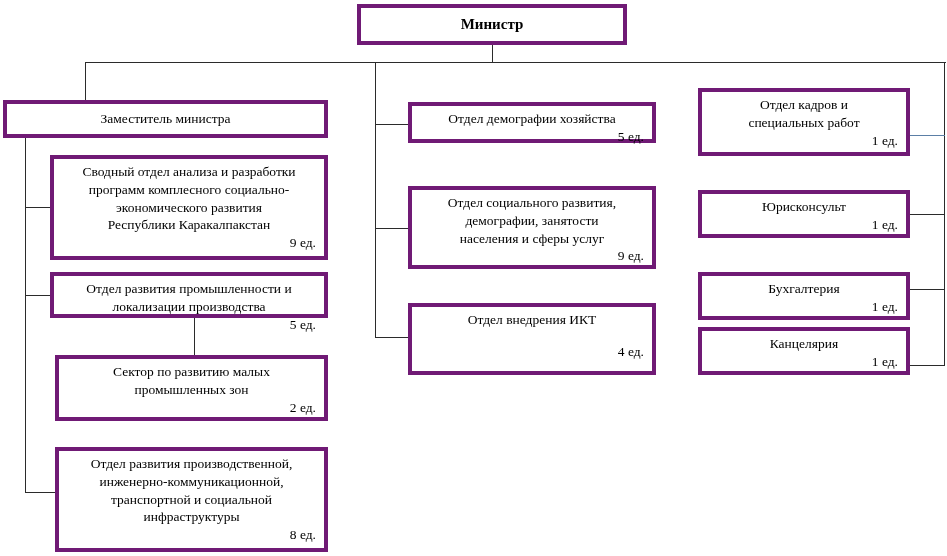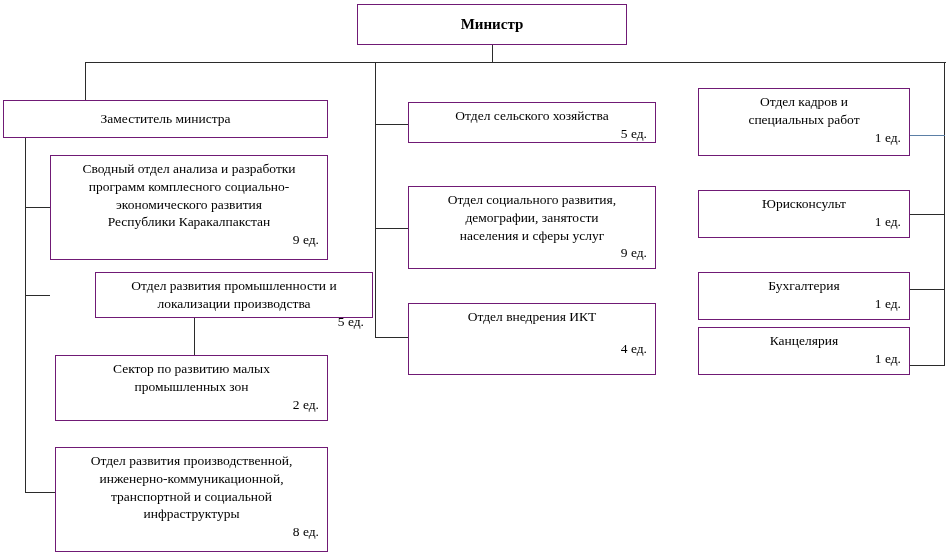--- a/index.html
+++ b/index.html
@@ -16,21 +16,21 @@
     position: relative;
     width: 947px;
     height: 556px;
     background: #ffffff;
     overflow: hidden;
   }
   
   .node {
     position: absolute;
     box-sizing: border-box;
-    border: 1px solid #701a75;
+    border: 4px solid #701a75;
     background: #ffffff;
     padding: 4px 8px 3px 8px;
     text-align: center;
     font-size: 13.5px;
     line-height: 1.32;
     color: #000000;
   }
   .node.root {
     font-weight: bold;
     font-size: 15px;
@@ -83,21 +83,21 @@
 
   <div class="node" style="left:50px; top:155px; width:278px; height:105px;">
     <span class="node-title">Сводный отдел анализа и разработки
 программ комплесного социально-
 экономического развития
 Республики Каракалпакстан</span>
     <span class="node-count">9 ед.</span>
   </div>
   <div class="conn h" style="left:25px; top:207px; width:25px;"></div>
 
-  <div class="node" style="left:50px; top:272px; width:278px; height:46px;margin-left:45px;">
+  <div class="node" style="left:50px; top:272px; width:278px; height:46px;">
     <span class="node-title">Отдел развития промышленности и
 локализации производства</span>
     <span class="node-count">5 ед.</span>
   </div>
   <div class="conn h" style="left:25px; top:295px; width:25px;"></div>
 
   <div class="conn v" style="left:194px; top:318px; height:37px;"></div>
 
   <div class="node" style="left:55px; top:355px; width:273px; height:66px;">
     <span class="node-title">Сектор по развитию малых
@@ -110,21 +110,21 @@
 инженерно-коммуникационной,
 транспортной и социальной
 инфраструктуры</span>
     <span class="node-count">8 ед.</span>
   </div>
   <div class="conn h" style="left:25px; top:492px; width:30px;"></div>
 
   <div class="conn v" style="left:375px; top:62px; height:276px;"></div>
 
   <div class="node" style="left:408px; top:102px; width:248px; height:41px;">
-    <span class="node-title">Отдел сельского хозяйства</span>
+    <span class="node-title">Отдел демографии хозяйства</span>
     <span class="node-count">5 ед.</span>
   </div>
   <div class="conn h" style="left:375px; top:124px; width:33px;"></div>
 
   <div class="node" style="left:408px; top:186px; width:248px; height:83px;">
     <span class="node-title">Отдел социального развития,
 демографии, занятости
 населения и сферы услуг</span>
     <span class="node-count">9 ед.</span>
   </div>

